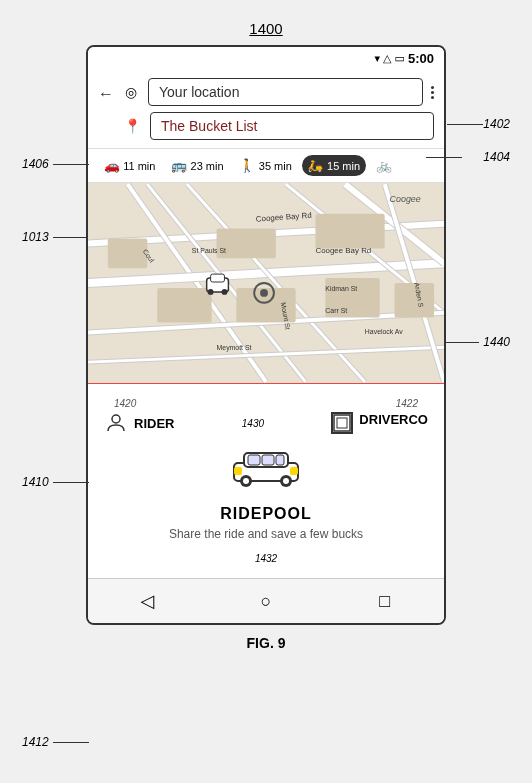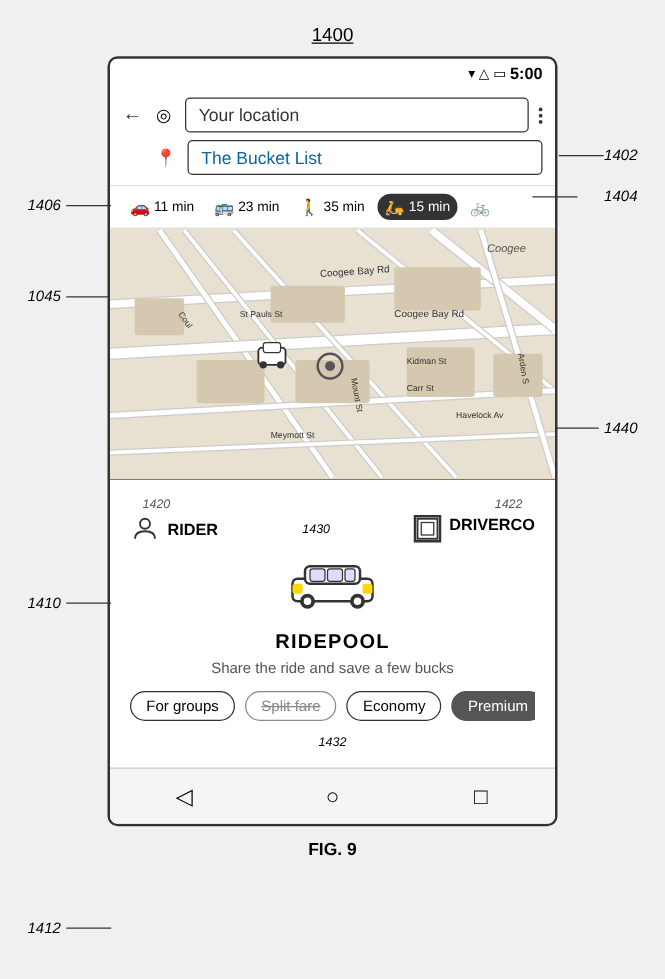--- a/index.html
+++ b/index.html
@@ -273,21 +273,21 @@
   <div class="figure-label-top">1400</div>
 
   <div class="phone-container">
 
     <div style="position:absolute; left:-64px; top:112px; display:flex; align-items:center; gap:4px;">
       <span style="font-size:12px; font-style:italic;">1406</span>
       <div style="width:36px; height:1px; background:#333;"></div>
     </div>
 
     <div style="position:absolute; left:-64px; top:185px; display:flex; align-items:center; gap:4px;">
-      <span style="font-size:12px; font-style:italic;">1045</span>
+      <span style="font-size:12px; font-style:italic;">1013</span>
       <div style="width:36px; height:1px; background:#333;"></div>
     </div>
 
     <div style="position:absolute; left:-64px; top:430px; display:flex; align-items:center; gap:4px;">
       <span style="font-size:12px; font-style:italic;">1410</span>
       <div style="width:36px; height:1px; background:#333;"></div>
     </div>
 
     <div style="position:absolute; left:-64px; top:690px; display:flex; align-items:center; gap:4px;">
       <span style="font-size:12px; font-style:italic;">1412</span>
@@ -332,21 +332,21 @@
             <div class="dot"></div>
             <div class="dot"></div>
             <div class="dot"></div>
           </div>
         </div>
 
         <div class="search-row-2">
           <span class="spacer-icon"></span>
           <span class="location-icon">📍</span>
           <div class="search-input-box">
-            <span style="color:#0369a1;">The Bucket List</span>
+            <span style="color:#7f1d1d;">The Bucket List</span>
           </div>
         </div>
       </div>
 
       <div class="transport-bar">
 
         <div class="transport-item">
           <span class="t-icon">🚗</span>
           <span>11 min</span>
         </div>
@@ -469,34 +469,20 @@
             <rect x="50" y="12" width="8" height="10" fill="#ddf" stroke="#333" stroke-width="1" rx="2"></rect>
             <rect x="8" y="24" width="8" height="8" fill="#ffd700" rx="2"></rect>
             <rect x="64" y="24" width="8" height="8" fill="#ffd700" rx="2"></rect>
           </svg>
         </div>
 
         <div class="ridepool-title">RIDEPOOL</div>
 
         <div class="ridepool-subtitle">Share the ride and save a few bucks</div>
 
-        <div class="chips-row">
-          <div class="chip">
-            <span>For groups</span>
-          </div>
-          <div class="chip strikethrough">
-            <span>Split fare</span>
-          </div>
-          <div class="chip">
-            <span>Economy</span>
-          </div>
-          <div class="chip filled">
-            <span>Premium</span>
-          </div>
-        </div>
 
         <div style="font-size:10px; font-style:italic; text-align:center; margin-bottom:4px;">1432</div>
 
       </div>
 
       <div class="bottom-nav">
         <div class="nav-btn">
           <span>◁</span>
         </div>
         <div class="nav-btn">

